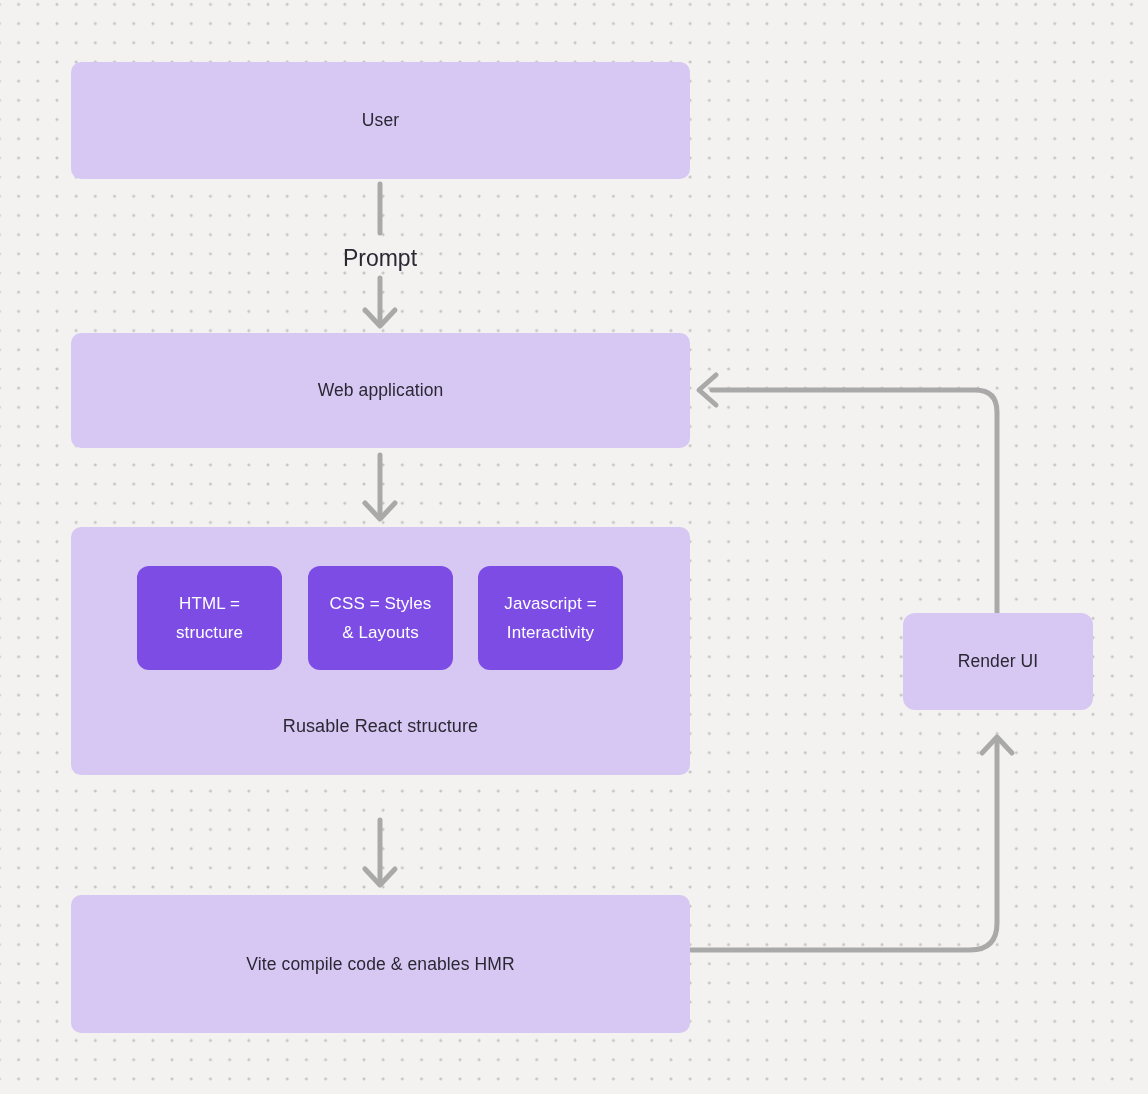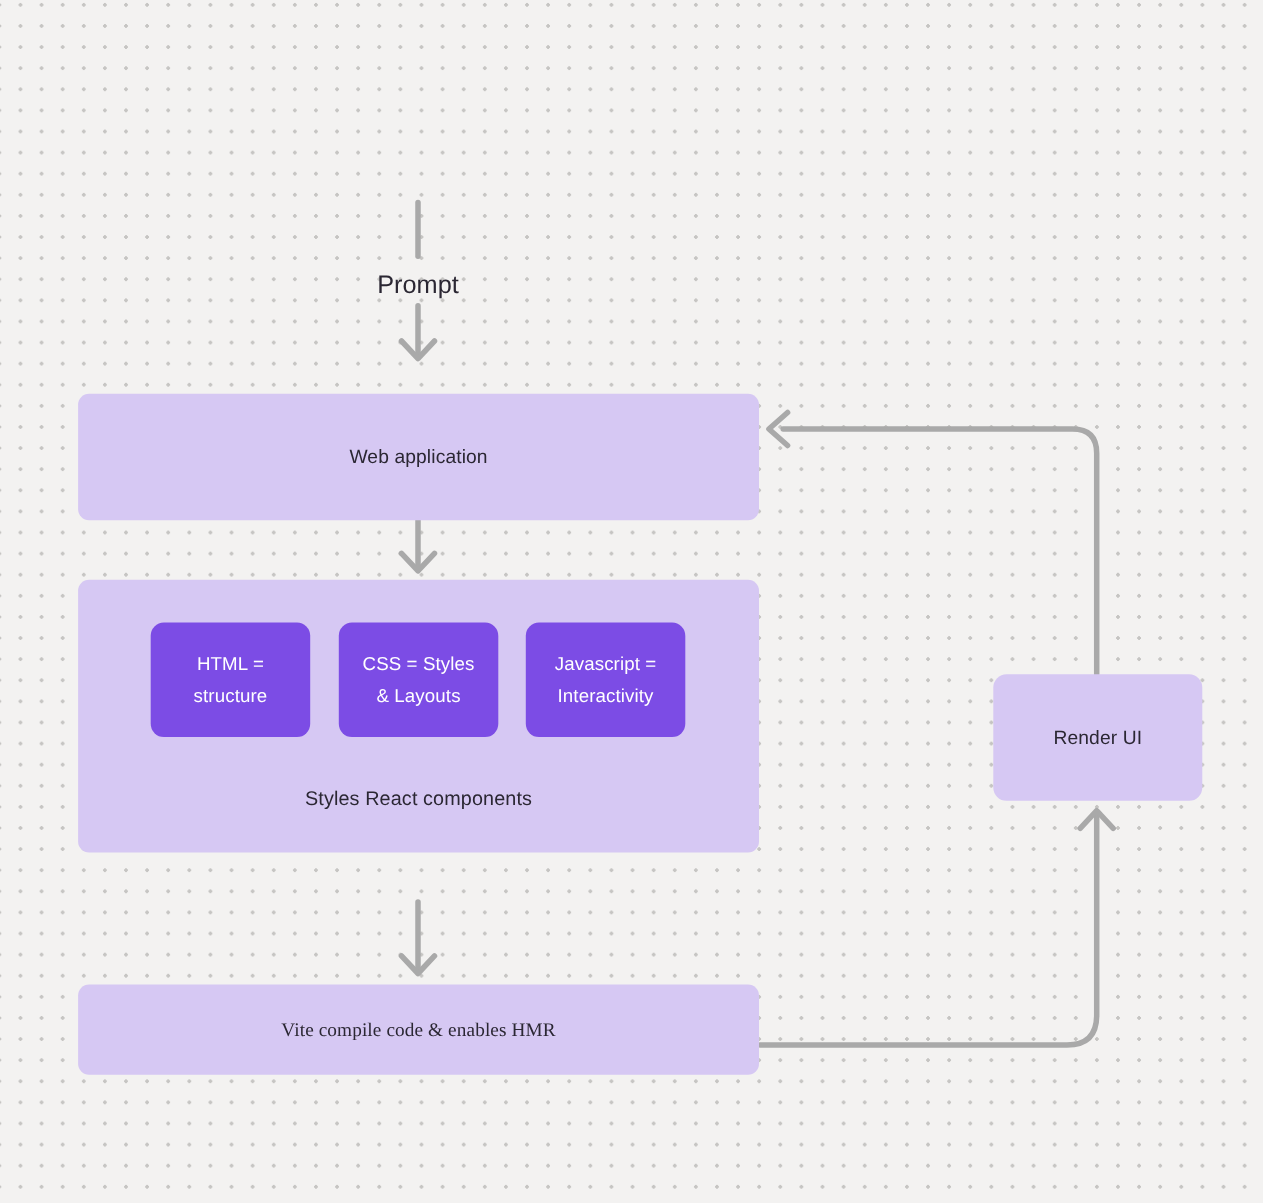--- a/index.html
+++ b/index.html
@@ -32,24 +32,24 @@
     border-radius:10px;
     display:flex;
     align-items:center;
     justify-content:center;
     text-align:center;
     color:var(--text-dark);
     font-size:17.5px;
     letter-spacing:.1px;
   }
   .node-user        {left:71px;  top:62px;  width:619px; height:117px;}
-  .node-webapp      {left:71px;  top:333px; width:619px; height:115px;margin-top:25px;}
+  .node-webapp      {left:71px;  top:333px; width:619px; height:115px;}
   .node-container   {left:71px;  top:527px; width:619px; height:248px; display:block;}
-  .node-vite        {left:71px;  top:895px; width:619px; height:82px;font-family:Liberation Serif, serif;}
-  .node-render      {left:903px; top:613px; width:190px; height:115px; border-radius:12px;}
+  .node-vite        {left:71px;  top:895px; width:619px; height:138px;}
+  .node-render      {left:903px; top:613px; width:190px; height:97px; border-radius:12px;}
 
   .chip{
     position:absolute;
     background:var(--accent-fill);
     border-radius:12px;
     display:flex;
     align-items:center;
     justify-content:center;
     text-align:center;
     color:var(--text-light);
@@ -115,41 +115,44 @@
     <path d="M380 820 L380 880"></path>
     <path d="M365 869 L380 885 L395 869"></path>
 
     <path d="M691 950 L970 950 Q997 950 997 923 L997 742"></path>
     <path d="M982 753 L997 737 L1012 753"></path>
 
     <path d="M997 613 L997 412 Q997 390 975 390 L712 390"></path>
     <path d="M716 375 L699 390 L716 405"></path>
   </svg>
 
+  <div class="node node-user">
+    <span>User</span>
+  </div>
 
   <div class="edge-label">Prompt</div>
 
   <div class="node node-webapp">
     <span>Web application</span>
   </div>
 
   <div class="node node-container">
     <div class="chip chip-0">
       <span>HTML =
 structure</span>
     </div>
     <div class="chip chip-1">
       <span>CSS = Styles
 &amp; Layouts</span>
     </div>
     <div class="chip chip-2">
       <span>Javascript =
 Interactivity</span>
     </div>
-    <div class="container-caption">Styles React components</div>
+    <div class="container-caption">Rusable React structure</div>
   </div>
 
   <div class="node node-vite">
     <span>Vite compile code &amp; enables HMR</span>
   </div>
 
   <div class="node node-render">
     <span>Render UI</span>
   </div>
 

